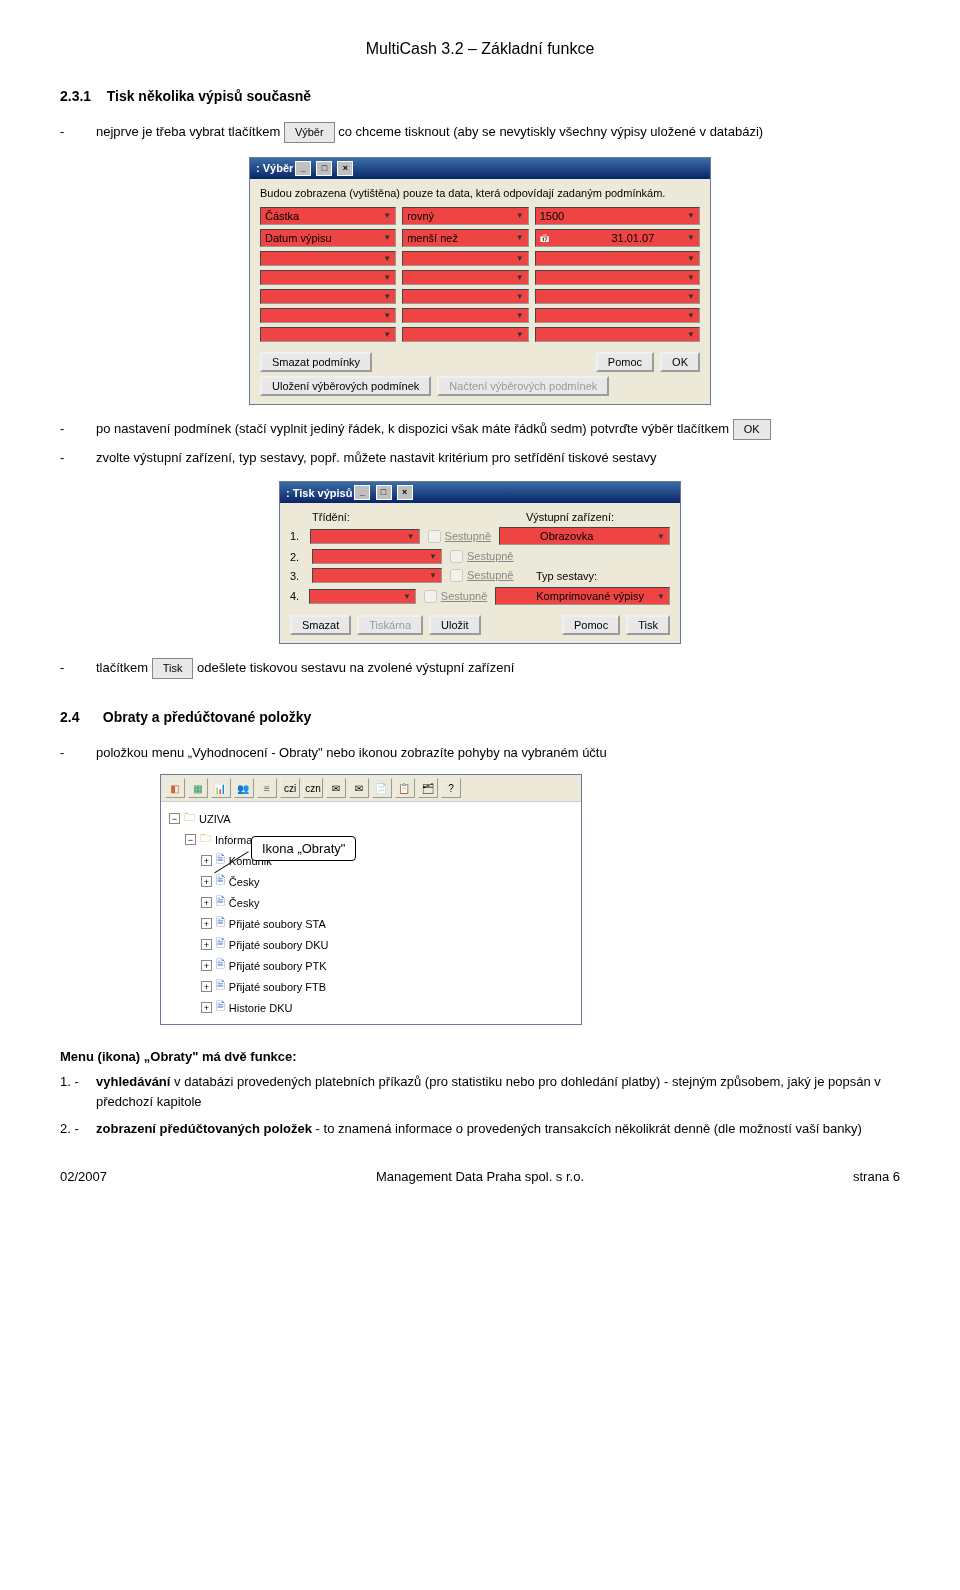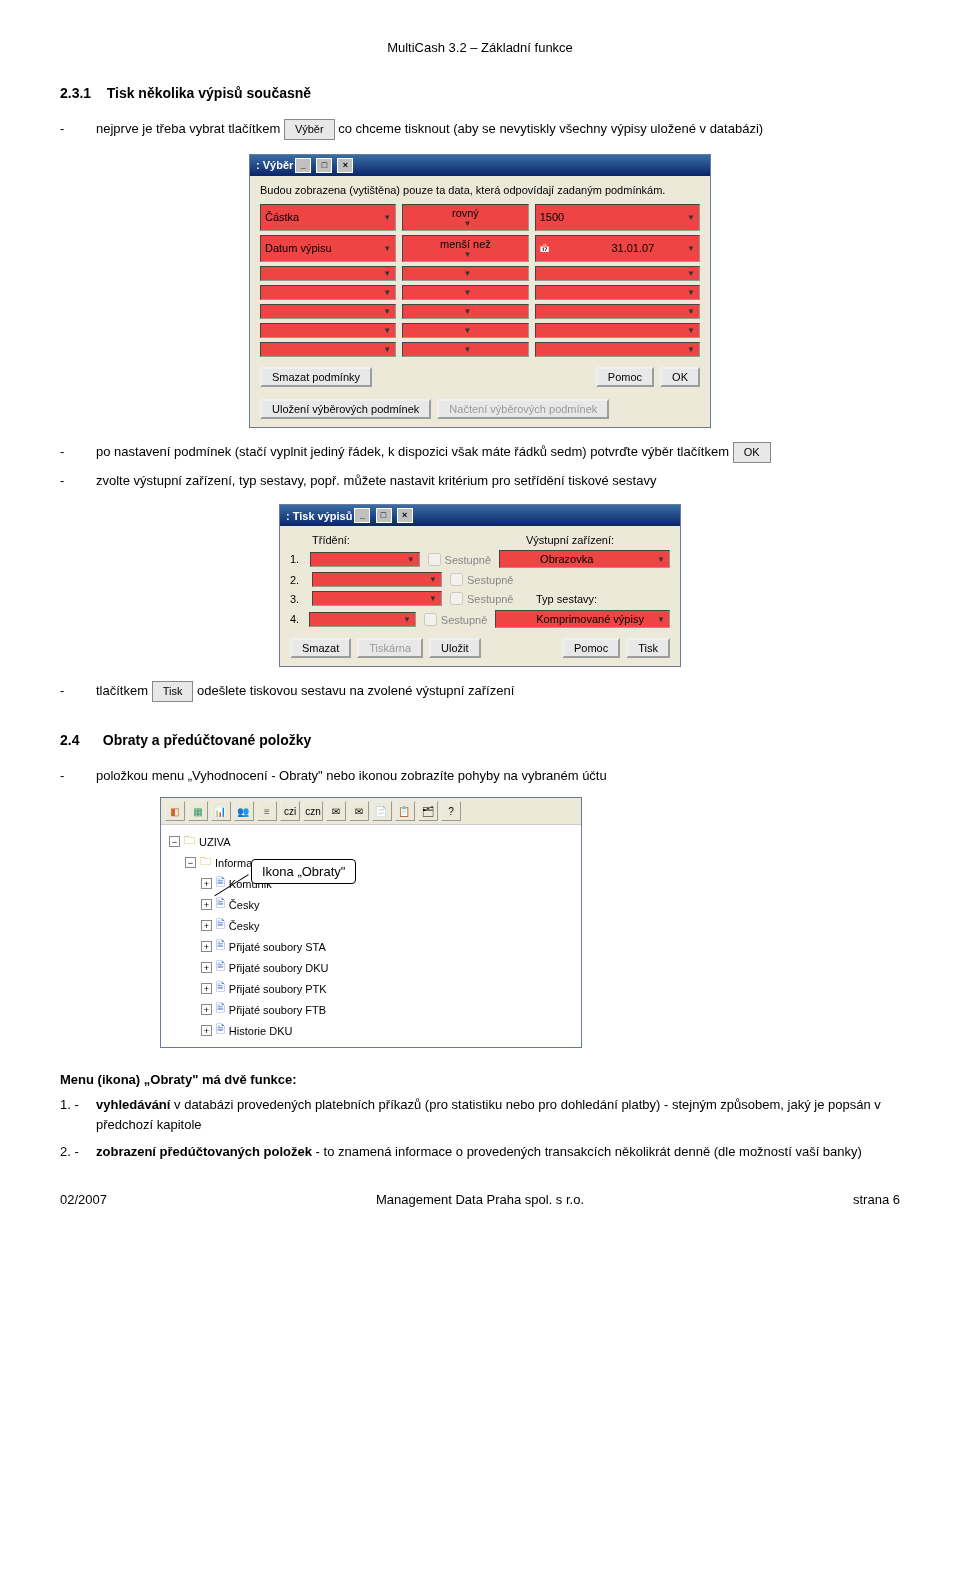--- a/index.html
+++ b/index.html
@@ -6,21 +6,21 @@
     font-family: Arial, Helvetica, sans-serif;
     font-size: 13px;
     color: #000;
     background: #fff;
     margin: 0;
     padding: 40px 60px;
     width: 840px;
   }
   .page-header {
     text-align: center;
-    font-size: 13px;
+    font-size: 16px;
     margin-bottom: 30px;
   }
   .section-title {
     font-weight: bold;
     font-size: 14px;
     margin: 12px 0 18px 0;
   }
   .bullet-row {
     display: flex;
     margin: 8px 0;
@@ -83,42 +83,42 @@
     display: flex;
     justify-content: space-between;
     align-items: center;
   }
   .sel .arrow {
     font-size: 8px;
     color: #333;
     margin-left: 4px;
   }
   .sel-field { width: 130px; }
-  .sel-op { width: 120px; flex-direction: column; }
+  .sel-op { width: 120px; }
   .sel-val { width: 160px; }
   .btn {
     border: 2px outset #f0f0f0;
     background: #e8e8e8;
     padding: 2px 10px;
     font-size: 11px;
     display: inline-block;
     cursor: pointer;
   }
   .btn.disabled { color: #999; }
   .btn-row {
     display: flex;
     justify-content: space-between;
     margin-top: 10px;
   }
   .btn-group { display: flex; gap: 6px; }
   
   .tv-row { display: flex; align-items: center; margin-bottom: 4px; gap: 8px; }
   .tv-num { width: 14px; }
   .tv-drop { width: 120px; }
-  .tv-chk { width: 70px; display: flex; align-items: flex-end; gap: 4px; color: #888; }
+  .tv-chk { width: 70px; display: flex; align-items: flex-start; gap: 4px; color: #888; text-decoration: underline; }
   .tv-chk input { margin: 0; }
   .tv-label { width: 100px; padding-left: 8px; }
   .tv-out { width: 150px; padding-left: 40px; }
   
   .mc-win { border: 1px solid #6a7a9a; width: 420px; margin: 12px 0 12px 100px; background: #fff; font-size: 11px; }
   .mc-titlebar {
     background: linear-gradient(to right, #2050b0, #6aa0ff);
     color: #fff;
     padding: 3px 6px;
     font-weight: bold;
@@ -326,21 +326,21 @@
     </div>
     <div class="btn-row">
       <div class="btn-group">
         <div class="btn">Smazat podmínky</div>
       </div>
       <div class="btn-group">
         <div class="btn">Pomoc</div>
         <div class="btn">OK</div>
       </div>
     </div>
-    <div class="btn-row" style="margin-top:12px;">
+    <div class="btn-row" style="margin-top:4px;">
       <div class="btn-group">
         <div class="btn">Uložení výběrových podmínek</div>
         <div class="btn disabled">Načtení výběrových podmínek</div>
       </div>
     </div>
   </div>
 </div>
 
 <div class="bullet-row">
   <div class="bullet-dash">-</div>

